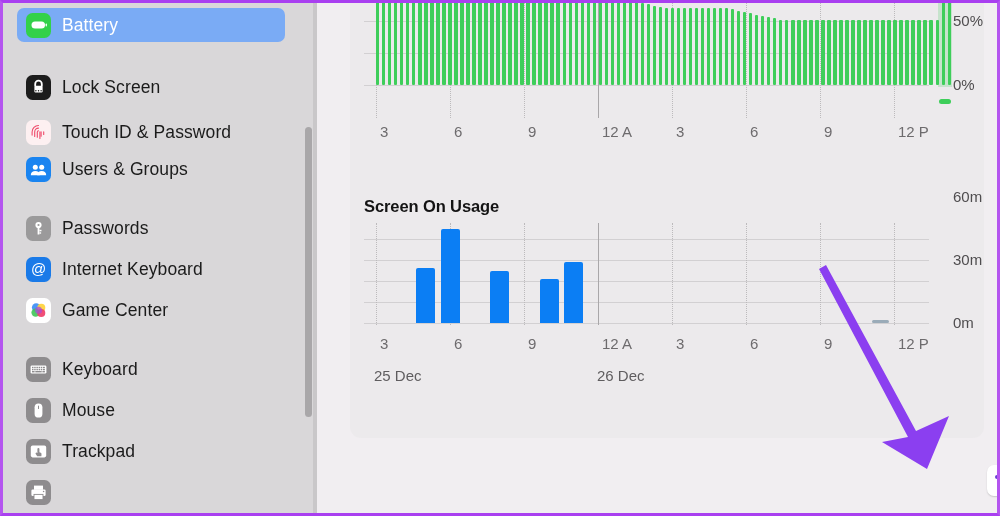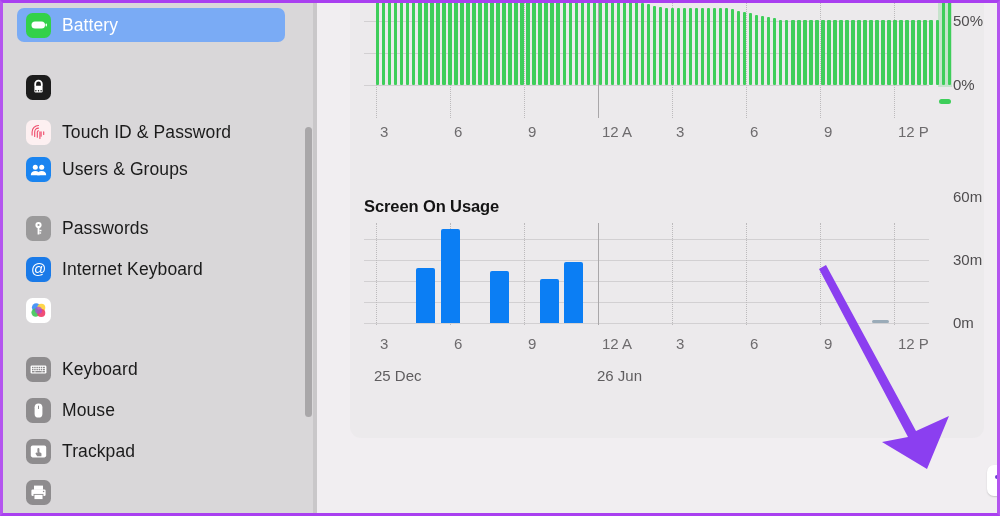--- a/index.html
+++ b/index.html
@@ -205,20 +205,21 @@
         <div class="side-item" style="top: 67px;">
           <span class="ico" style="background: rgb(28, 28, 28);">
             <svg width="21" height="21" viewBox="0 0 21 21">
               <path d="M7.2 9.2 V7 a3.3 3.3 0 0 1 6.6 0 v2.2" stroke="#fff" stroke-width="1.8" fill="none"></path>
               <rect x="6.4" y="8.8" width="8.2" height="6.6" rx="1.2" fill="#fff"></rect>
               <circle cx="7.9" cy="13.8" r=".75" fill="#1c1c1c"></circle>
               <circle cx="10.5" cy="13.8" r=".75" fill="#1c1c1c"></circle>
               <circle cx="13.1" cy="13.8" r=".75" fill="#1c1c1c"></circle>
             </svg>
           </span>
+          <span class="side-label">Lock Screen</span>
         </div>
         <div class="side-item" style="top: 112px;">
           <span class="ico" style="background: rgb(253, 240, 241);">
             <svg width="21" height="21" viewBox="0 0 21 21">
               <g stroke="#ef4a6a" stroke-width="1.1" fill="none" stroke-linecap="round">
                 <path d="M10.5 3.5 c-3.6 0-6.4 2.9-6.4 6.4 v3.2"></path>
                 <path d="M10.5 6.1 c-2.1 0-3.8 1.7-3.8 3.8 v4.6"></path>
                 <path d="M10.5 8.7 c-.7 0-1.2.6-1.2 1.2 v5.3"></path>
                 <path d="M13.1 9.9 v4.4"></path>
                 <path d="M15.7 9.9 v2.6"></path>
@@ -262,20 +263,21 @@
         <div class="side-item" style="top: 290px;">
           <span class="ico" style="background: rgb(255, 255, 255);">
             <svg width="21" height="21" viewBox="0 0 21 21">
               <circle cx="8.2" cy="7.5" r="4.3" fill="#3d8ef5" opacity=".92"></circle>
               <circle cx="13.3" cy="7.8" r="4.0" fill="#ffd23c" opacity=".92"></circle>
               <circle cx="7.6" cy="12.6" r="4.2" fill="#43c55a" opacity=".92"></circle>
               <circle cx="13.2" cy="13.0" r="4.1" fill="#ef3f6b" opacity=".92"></circle>
               <circle cx="10.6" cy="10.3" r="3.5" fill="#a84ed8" opacity=".75"></circle>
             </svg>
           </span>
+          <span class="side-label">Game Center</span>
         </div>
         <div class="side-item" style="top: 349px;">
           <span class="ico" style="background: rgb(142, 140, 142);">
             <svg width="21" height="21" viewBox="0 0 21 21">
               <rect x="2.6" y="6.4" width="15.8" height="8.2" rx="1.3" fill="#fff"></rect>
               <g fill="#8e8c8e">
                 <rect x="4" y="7.8" width="1.5" height="1.4"></rect>
                 <rect x="6.2" y="7.8" width="1.5" height="1.4"></rect>
                 <rect x="8.4" y="7.8" width="1.5" height="1.4"></rect>
                 <rect x="10.6" y="7.8" width="1.5" height="1.4"></rect>
@@ -494,21 +496,21 @@
           <div class="xlab" style="left: 474px; top: 360px;">9</div>
           <div class="xlab" style="left: 548px; top: 360px;">12 P</div>
         </div>
       <div id="screen-ylabels">
           <div class="ylab" style="left: 603px; top: 213px;">60m</div>
           <div class="ylab" style="left: 603px; top: 276px;">30m</div>
           <div class="ylab" style="left: 603px; top: 339px;">0m</div>
         </div>
       <div id="day-labels">
           <div class="daylab" style="left: 24px; top: 392px;">25 Dec</div>
-          <div class="daylab" style="left: 247px; top: 392px;">26 Jun</div>
+          <div class="daylab" style="left: 247px; top: 392px;">26 Dec</div>
         </div>
 
     </div>
   </div>
 
   <div id="edge-btn"></div>
   <div id="edge-btn-dot"></div>
 
   <svg id="arrow" width="1000" height="516">
     <path d="M 823,262 L 913,428 L 946,413 L 924,466 L 879,439 L 905,434 L 816,266 Z" fill="#8b3ff0"></path>

